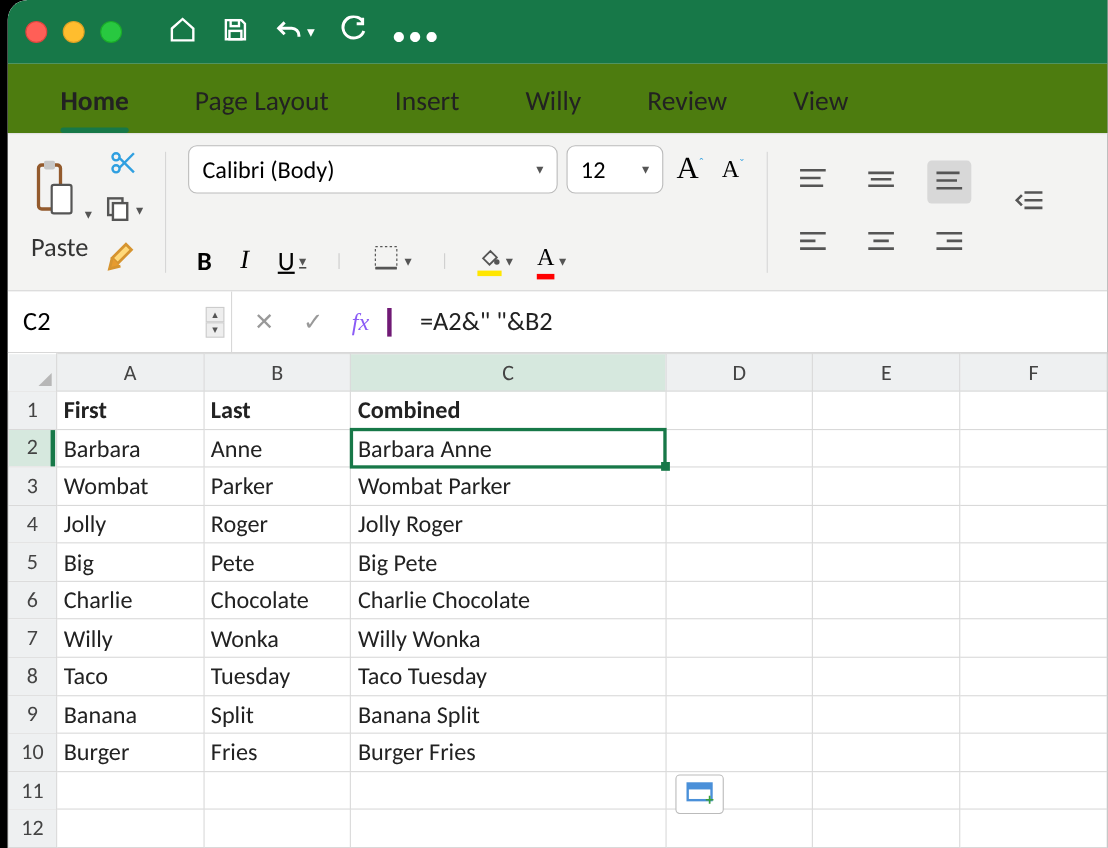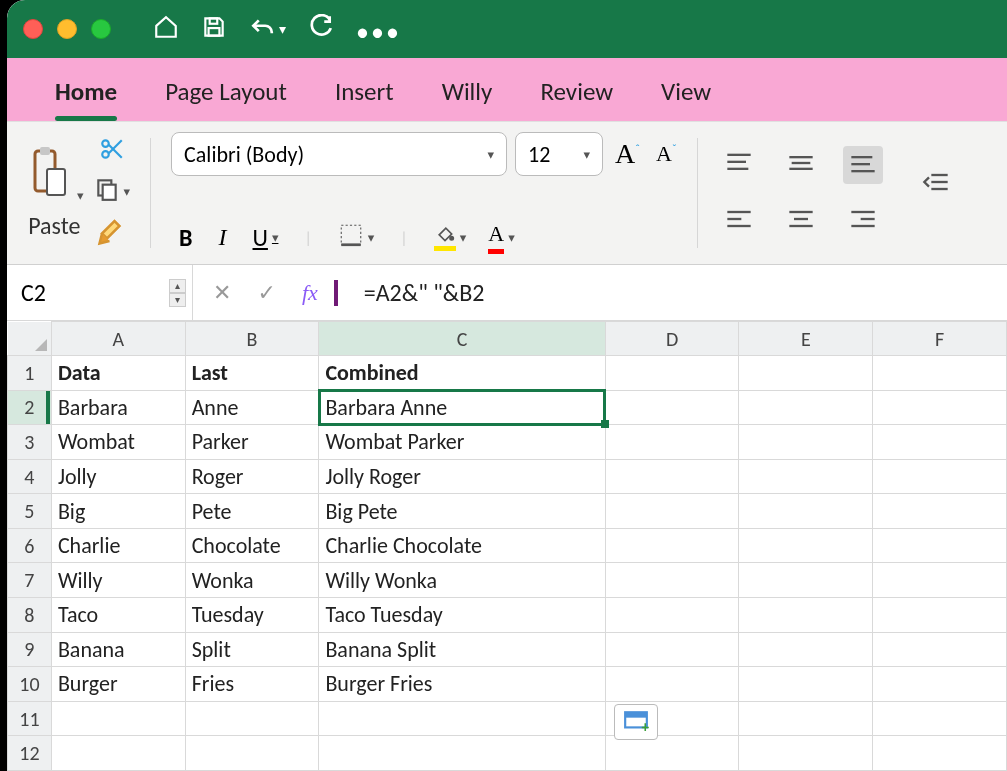--- a/index.html
+++ b/index.html
@@ -28,21 +28,21 @@
   .dot { width: 20px; height: 20px; border-radius: 50%; }
   .dot.red { background: #ff5f57; border: 1px solid #e0443e; }
   .dot.yellow { background: #ffbd2e; border: 1px solid #dea123; }
   .dot.green { background: #28c840; border: 1px solid #1aab29; }
   .title-icons { display:flex; align-items:center; gap:22px; color:#fff; }
   .title-icons svg, .title-icons .more-icon { width:26px; height:26px; }
   .more-icon { font-size: 26px; letter-spacing: 2px; color:#fff; }
   .chevron { font-size: 14px; color:#fff; }
   
   .tabs {
-    display: flex; gap: 0; padding: 14px 24px 0 24px; background:#f9a8d4;
+    display: flex; gap: 12px; padding: 14px 24px 0 24px; background:#4d7c0f;
   }
   .tab { font-size: 25px; color:#222; padding: 4px 24px 14px 24px; cursor:pointer; }
   .tab.active { font-weight: 800; position: relative; }
   .tab.active::after {
     content:""; position:absolute; left:24px; right:24px; bottom:0; height:5px; background:#177848; border-radius:3px;
   }
   
   .ribbon {
     background: #f3f3f2; border-top: 1px solid #e0e0e0; border-bottom: 1px solid #d0d0d0;
     height: 144px; display:flex; align-items:stretch; padding: 10px 18px; gap: 14px;
@@ -74,21 +74,21 @@
   .bucket-bar { border-bottom: 5px solid #ffe600; padding-bottom:2px; display:inline-flex; }
   .font-color-bar { border-bottom: 5px solid #ff0000; padding-bottom:2px; display:inline-flex; font-family: Georgia, serif; font-size:22px; }
   .align-grid { display:grid; grid-template-columns: repeat(3, 42px); grid-auto-rows: 42px; gap: 14px 20px; align-items:center; justify-items:center; }
   .align-item svg { width:28px; height:22px; }
   .align-item { cursor:pointer; }
   .align-item.active { background:#d8d8d8; border-radius:4px; padding:6px; }
   
   .fxbar {
     display:flex; align-items:stretch; height:56px; border-bottom:1px solid #d8d8d8; background:#fff;
   }
-  .namebox-wrap { display:flex; align-items:center; border-right:1px solid #d8d8d8; padding:0 6px 0 14px; width:186px; }
+  .namebox-wrap { display:flex; align-items:center; border-right:1px solid #d8d8d8; padding:0 6px 0 14px; width:204px; }
   .namebox { font-size:24px; flex:1; }
   .spinners { display:flex; flex-direction:column; margin-left:6px; color:#555; }
   .spinners span { font-size:10px; line-height:10px; background:#eee; padding:1px 5px; border:1px solid #ccc; }
   .fx-btns { display:flex; align-items:center; gap:26px; padding:0 20px; color:#999; font-size:22px; }
   .fx-label { font-style: italic; font-family: "Times New Roman", serif; border-right:4px solid #701a75; padding-right:16px; margin-right:6px; color:#8b5cf6; }
   .formula { font-size:24px; display:flex; align-items:center; color:#222; }
   
   .grid { display:flex; flex:1; overflow:hidden; background:#fff; }
   .sheet { border-collapse: collapse; width:100%; }
   .sheet th, .sheet td {
@@ -348,21 +348,21 @@
             <th class="col-B">B</th>
             <th class="col-C colsel">C</th>
             <th class="col-D">D</th>
             <th class="col-E">E</th>
             <th class="col-F">F</th>
           </tr>
         </thead>
         <tbody>
           <tr>
             <td class="rowhead" style="position: relative;">1</td>
-            <td class="col-A bold">Data</td>
+            <td class="col-A bold">First</td>
             <td class="col-B bold">Last</td>
             <td class="col-C bold">Combined</td>
             <td class="col-D bold"></td>
             <td class="col-E bold"></td>
             <td class="col-F bold"></td>
           </tr>
           <tr class="sel-row">
             <td class="rowhead rowsel" style="position: relative;">2</td>
             <td class="col-A">Barbara</td>
             <td class="col-B">Anne</td>

